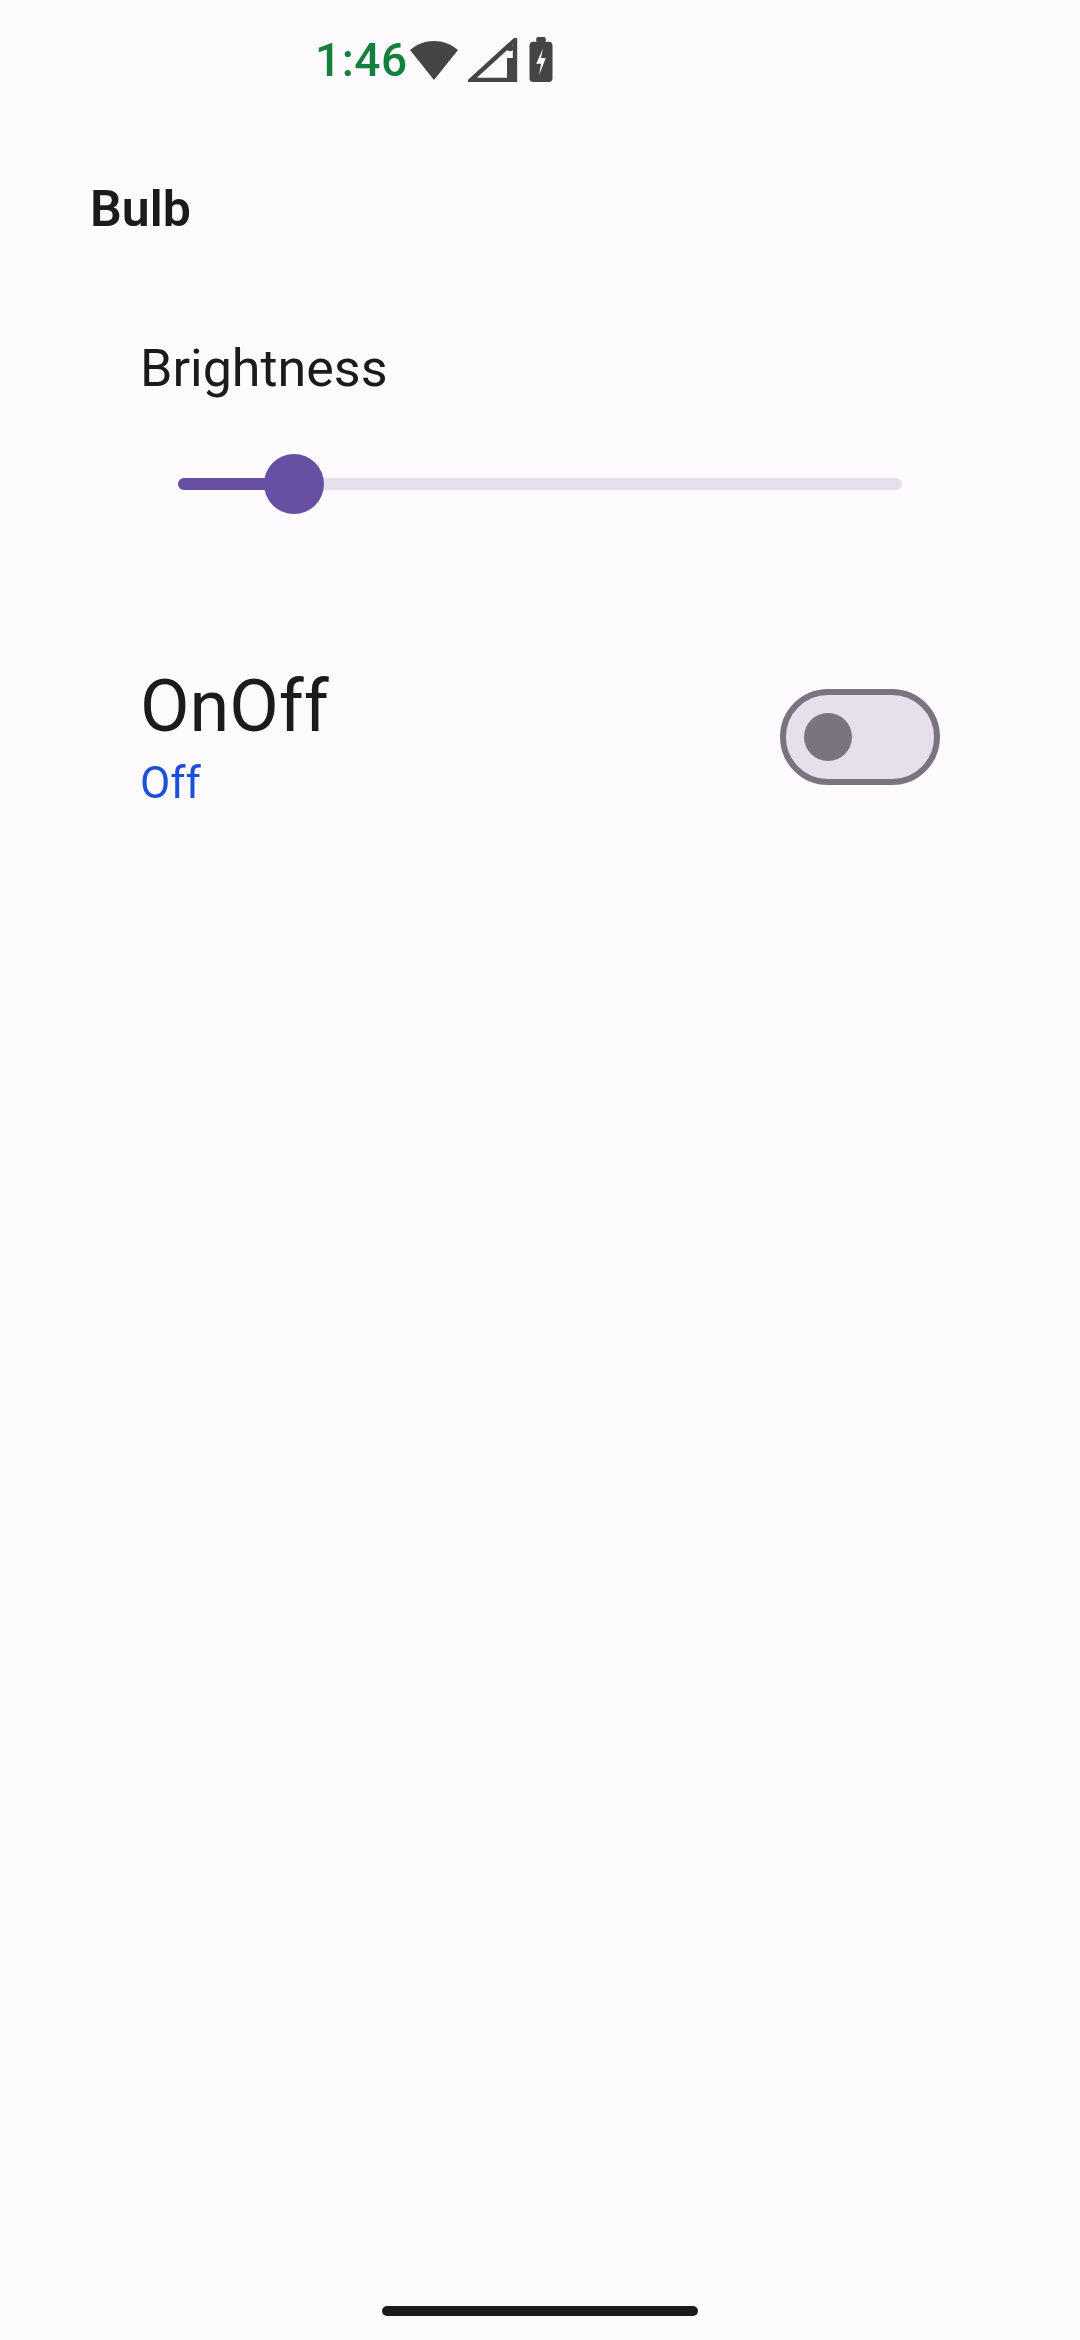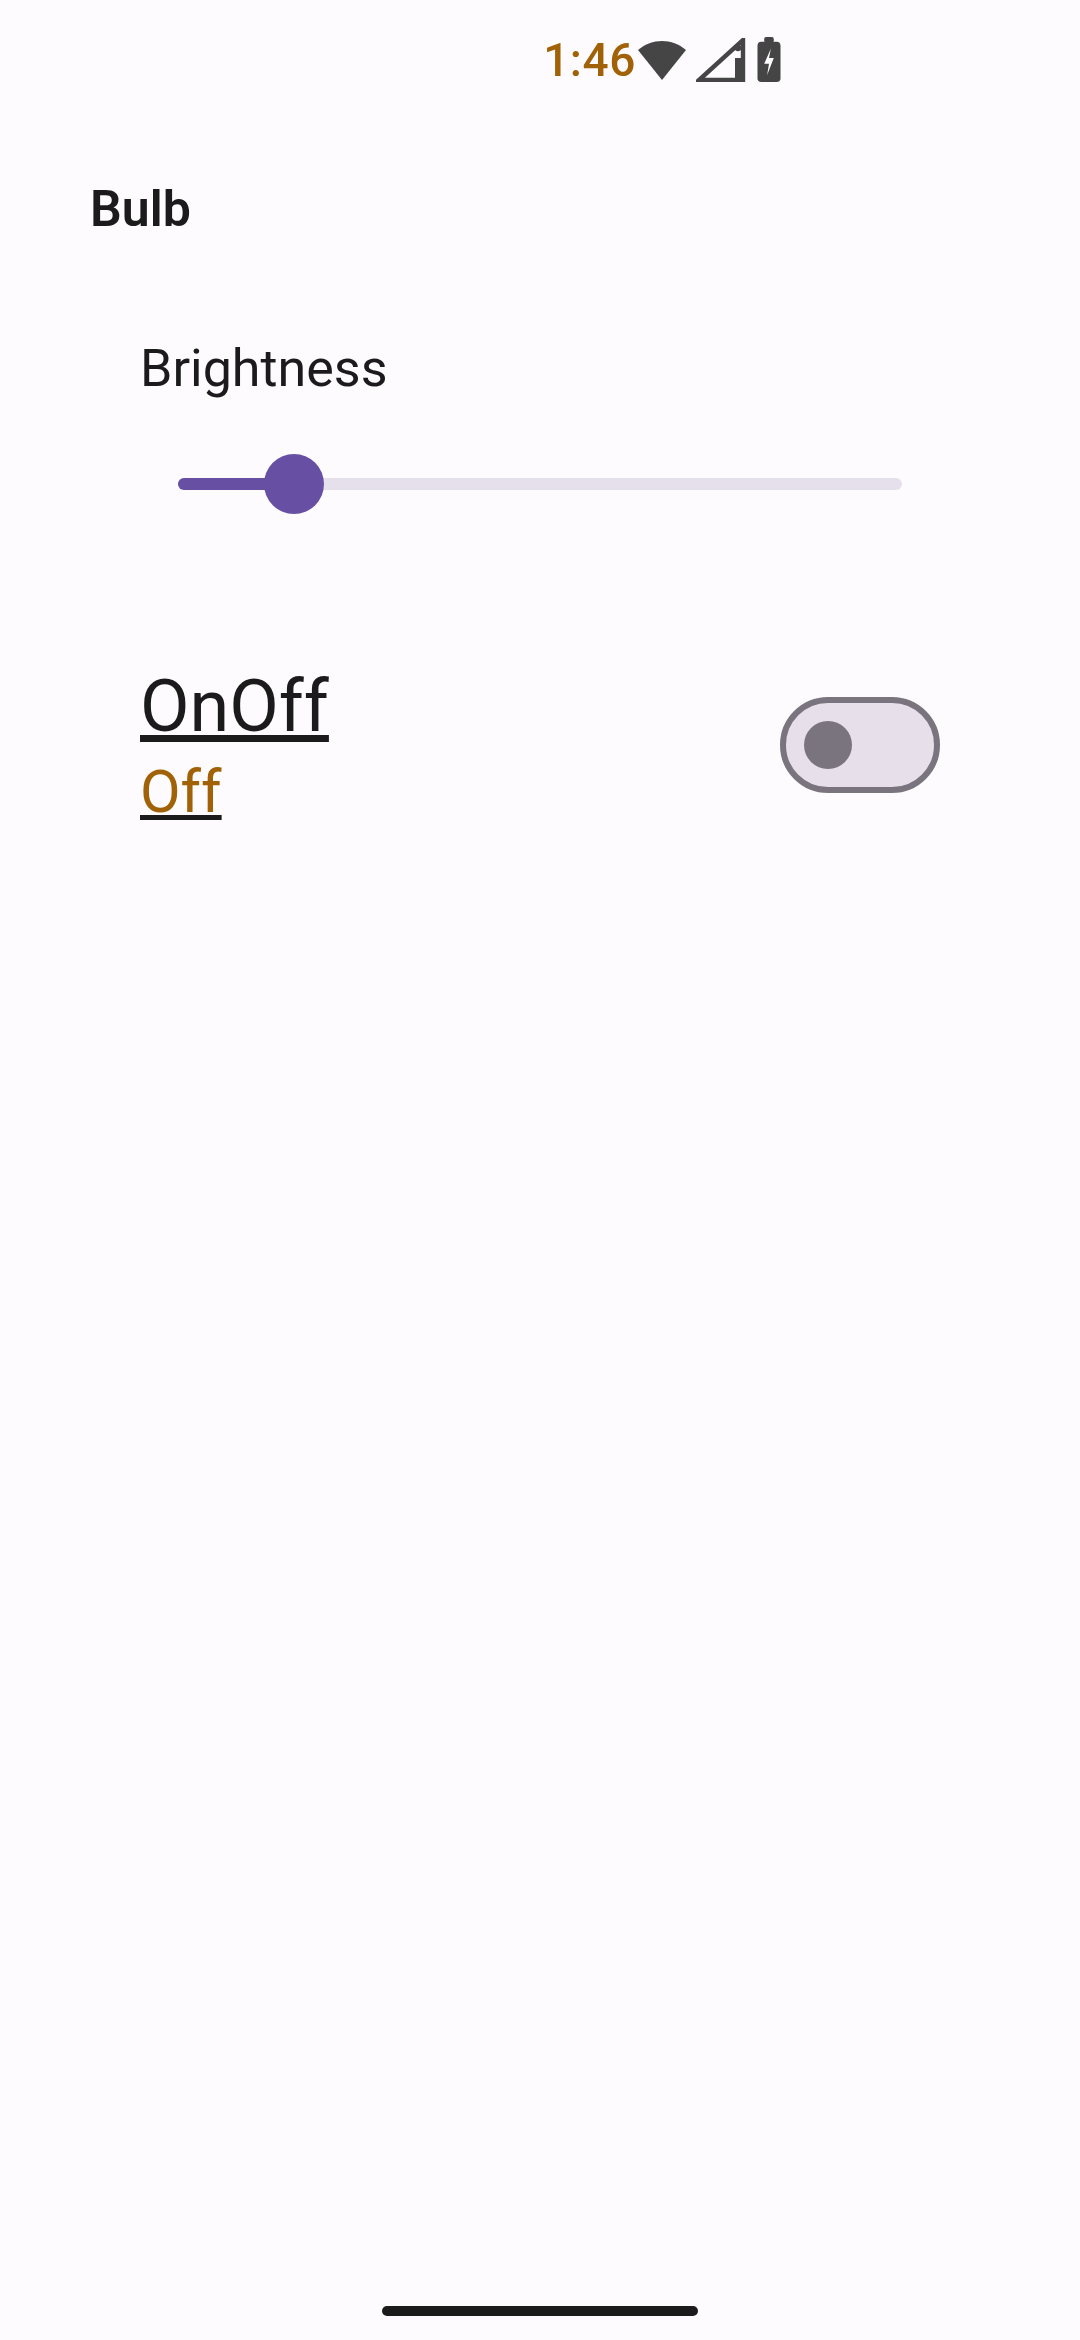--- a/index.html
+++ b/index.html
@@ -10,23 +10,23 @@
     font-family: Roboto, "Helvetica Neue", Arial, sans-serif;
     color: #1b1b1b;
     overflow: hidden;
   }
 
   
   .status-bar {
     height: 120px;
     display: flex;
     align-items: center;
-    justify-content: center;
+    justify-content: flex-start;
     padding: 0 68px 0 60px;
-    color: #a16207;
+    color: #15803d;
   }
   .status-time {
     font-size: 46px;
     font-weight: 500;
     letter-spacing: 0.5px;
     margin-left: 255px;
   }
   .status-icons {
     display: flex;
     align-items: center;
@@ -91,30 +91,29 @@
     transform: translateX(-50%);
   }
 
   
   .onoff-row {
     margin-top: 150px;
     padding: 0 50px;
     display: flex;
     align-items: center;
     justify-content: space-between;
-    text-decoration: underline;
   }
   .onoff-labels .onoff-title {
     font-size: 72px;
     font-weight: 400;
   }
   .onoff-labels .onoff-state {
     margin-top: 8px;
-    font-size: 59px;
-    color: #a16207;
+    font-size: 44px;
+    color: #1d4ed8;
   }
 
   
   .switch {
     width: 160px;
     height: 96px;
     border-radius: 48px;
     background: #e7e0eb;
     border: 6px solid #79747e;
     position: relative;

